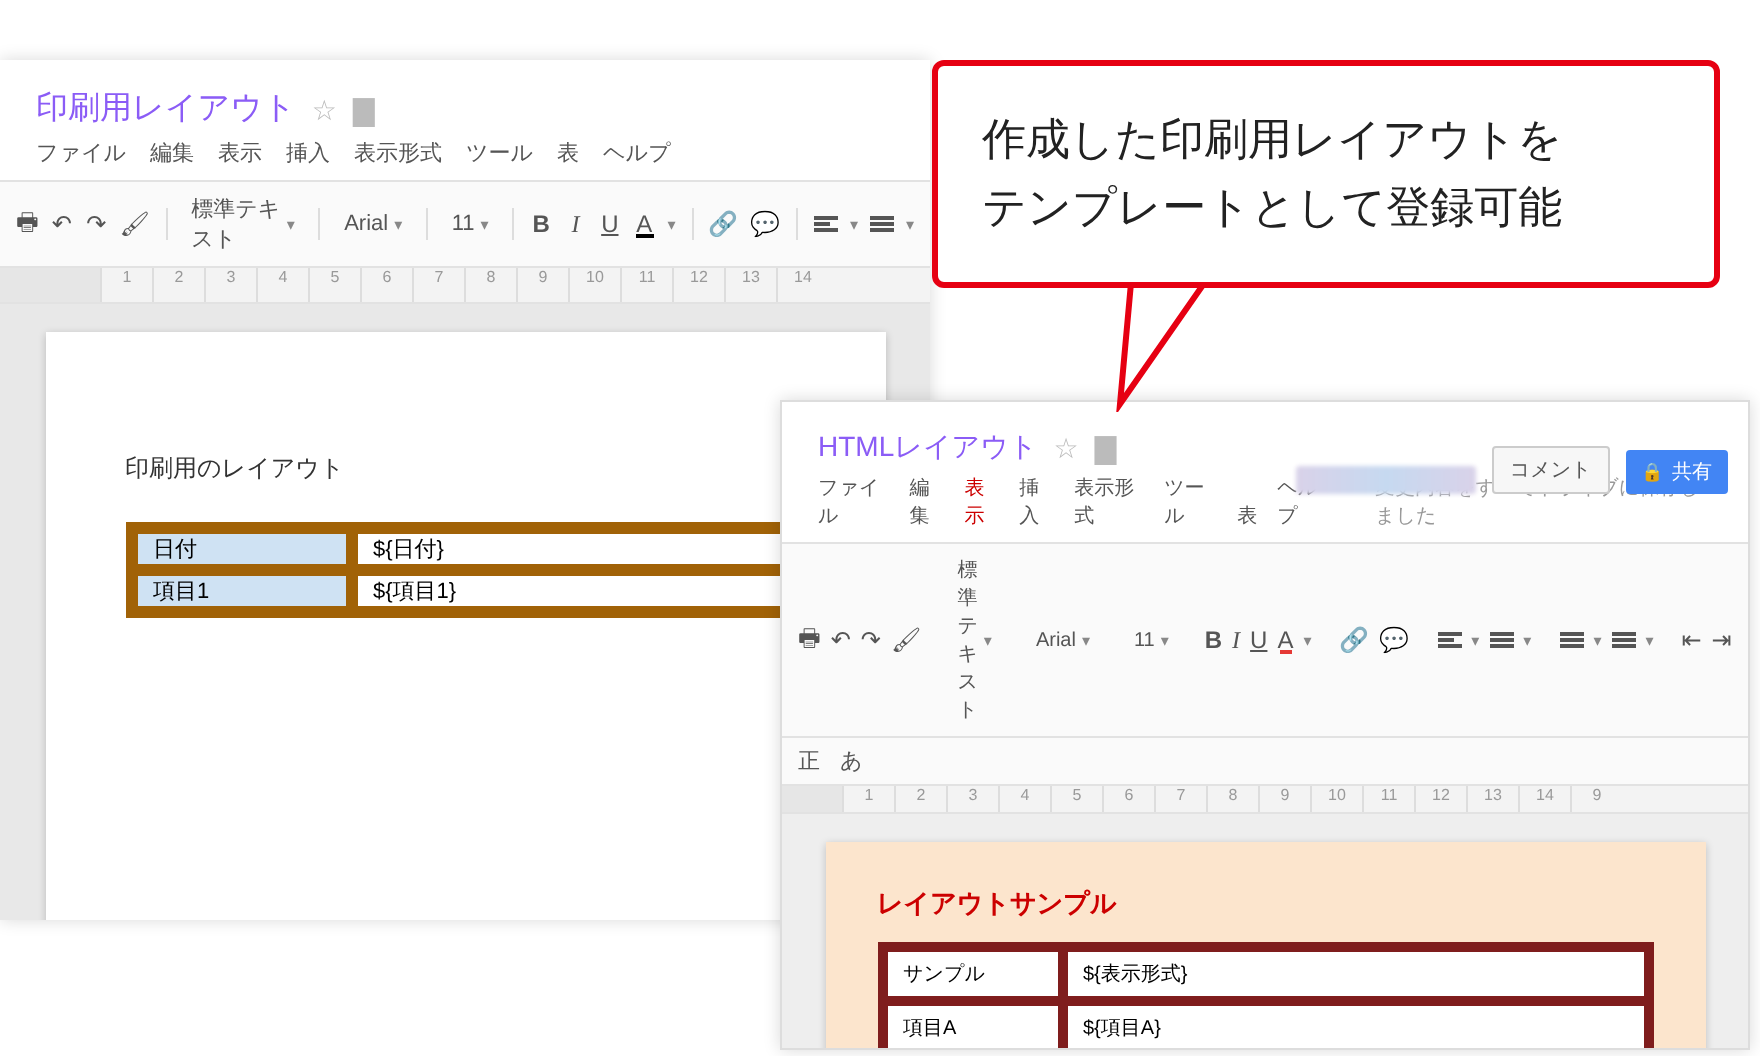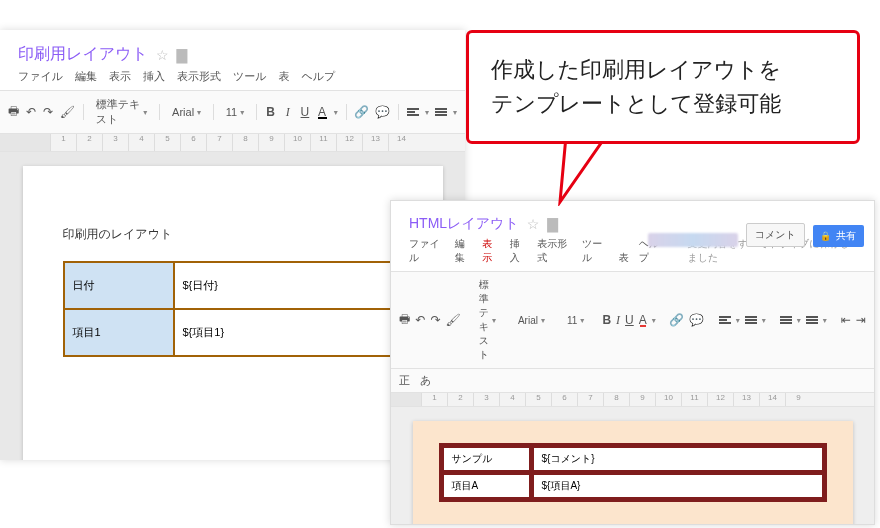--- a/index.html
+++ b/index.html
@@ -161,21 +161,21 @@
   
   #docA { left:0; top:30px; width:465px; height:430px; }
   #docA .page { width:420px; height:380px; padding:60px 40px 0 40px; }
   #docA .page h4 {
     margin:0 0 18px 0; font-size:12px; font-weight:normal; color:#333;
   }
   #docA table {
     border-collapse:collapse; width:100%; font-size:11px;
   }
   #docA td {
-    border:2px solid #a16207; padding:15px 8px;
+    border:6px solid #a16207; padding:0 8px;
   }
   #docA td.hl { background:#cfe2f3; width:110px; }
 
   
   #docB { left:390px; top:200px; width:485px; height:325px; border:1px solid #ddd; }
   #docB .user-blur {
     width:90px; height:14px; border-radius:2px;
     background:linear-gradient(90deg,#d9d2e9,#c6d9f0,#d9d2e9);
     filter:blur(1px);
   }
@@ -453,25 +453,26 @@
       <span>11</span>
       <span>12</span>
       <span>13</span>
       <span>14</span>
       <span>9</span>
     </div>
   </div>
 
   <div class="page-area">
     <div class="page">
+      <h3>レイアウトサンプル</h3>
       <table class="tblA">
         <tbody>
             <tr>
           <td class="k">サンプル</td>
-          <td>${コメント}</td>
+          <td>${表示形式}</td>
         </tr>
         <tr>
           <td class="k">項目A</td>
           <td>${項目A}</td>
         </tr>
       </tbody>
         </table>
 
     </div>
   </div>

